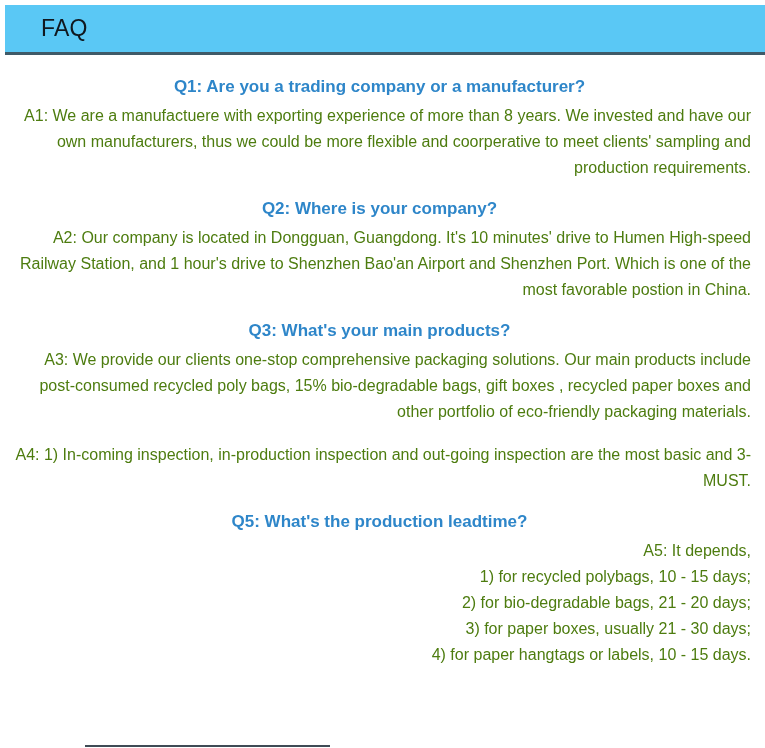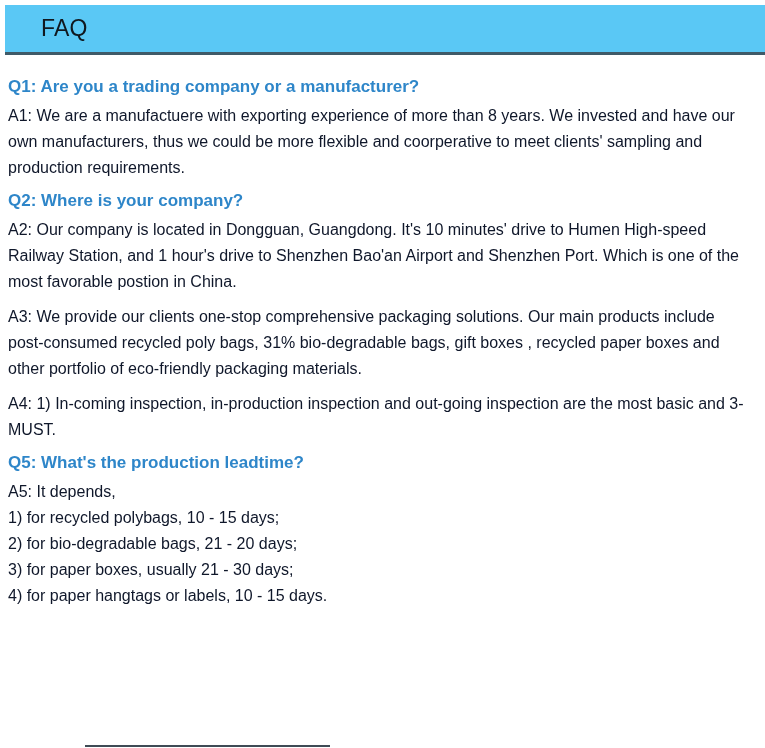--- a/index.html
+++ b/index.html
@@ -37,36 +37,38 @@
   
   .faq-list {
     position: absolute;
     top: 55px;
     left: 0;
     width: 765px;
     padding: 0 14px 0 8px;
     box-sizing: border-box;
   }
   .faq-item {
-    margin-top: 9px;
+    margin-top: 17px;
   }
   .faq-item:first-child {
     margin-top: 21px;
   }
   .question {
     font-size: 17px;
     font-weight: bold;
     line-height: 22px;
     color: #2e86c9;
     margin: 0 0 5px 0;
+    text-align: center;
   }
   .answer-line {
     font-size: 16px;
     line-height: 26px;
-    color: #0f172a;
+    color: #4d7c0f;
+    text-align: right;
   }
   
   .partial-next-edge {
     position: absolute;
     left: 85px;
     top: 745px;
     width: 245px;
     height: 2px;
     background: #3f4b55;
   }
@@ -87,22 +89,23 @@
           <div class="answer-line">A1: We are a manufactuere with exporting experience of more than 8 years. We invested and have our own manufacturers, thus we could be more flexible and coorperative to meet clients' sampling and production requirements.</div>
         </div>
       </div>
       <div class="faq-item">
         <div class="question">Q2: Where is your company?</div>
         <div class="answer">
           <div class="answer-line">A2: Our company is located in Dongguan, Guangdong. It's 10 minutes' drive to Humen High-speed Railway Station, and 1 hour's drive to Shenzhen Bao'an Airport and Shenzhen Port. Which is one of the most favorable postion in China.</div>
         </div>
       </div>
       <div class="faq-item">
+        <div class="question">Q3: What's your main products?</div>
         <div class="answer">
-          <div class="answer-line">A3: We provide our clients one-stop comprehensive packaging solutions. Our main products include post-consumed recycled poly bags, 31% bio-degradable bags, gift boxes , recycled paper boxes and other portfolio of eco-friendly packaging materials.</div>
+          <div class="answer-line">A3: We provide our clients one-stop comprehensive packaging solutions. Our main products include post-consumed recycled poly bags, 15% bio-degradable bags, gift boxes , recycled paper boxes and other portfolio of eco-friendly packaging materials.</div>
         </div>
       </div>
       <div class="faq-item">
         <div class="answer">
           <div class="answer-line">A4: 1) In-coming inspection, in-production inspection and out-going inspection are the most basic and 3-MUST.</div>
         </div>
       </div>
       <div class="faq-item">
         <div class="question">Q5: What's the production leadtime?</div>
         <div class="answer">

